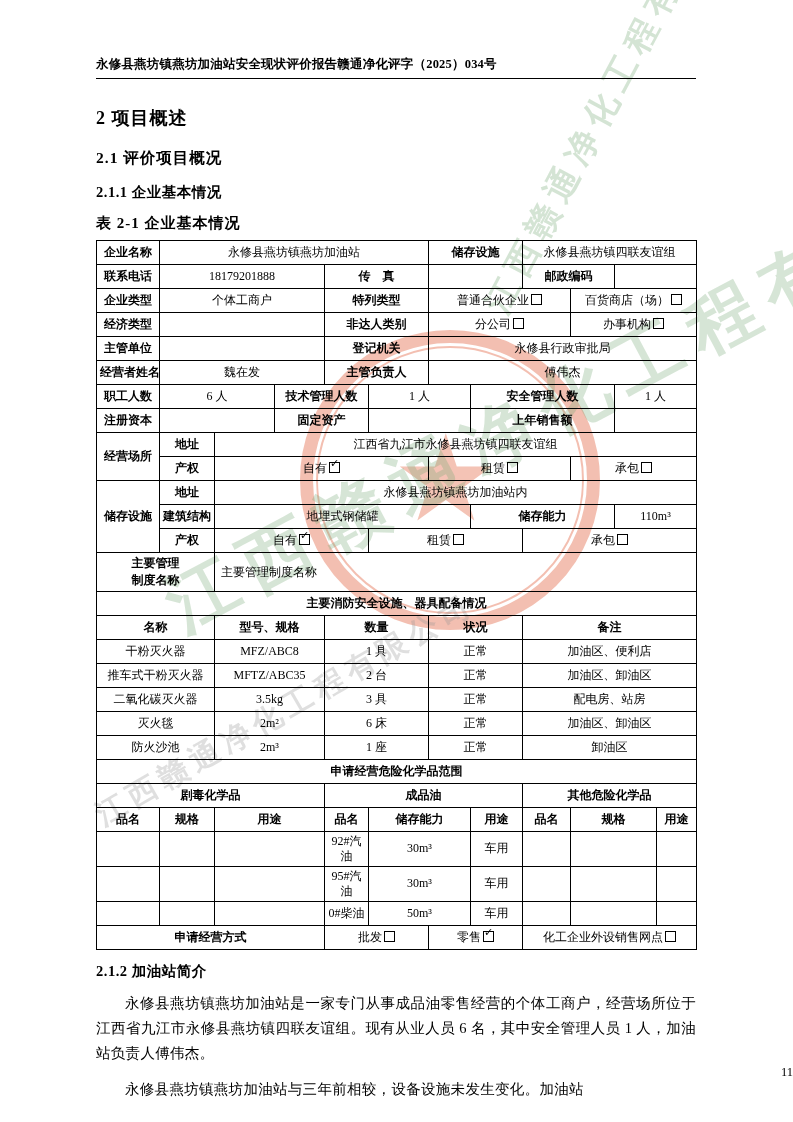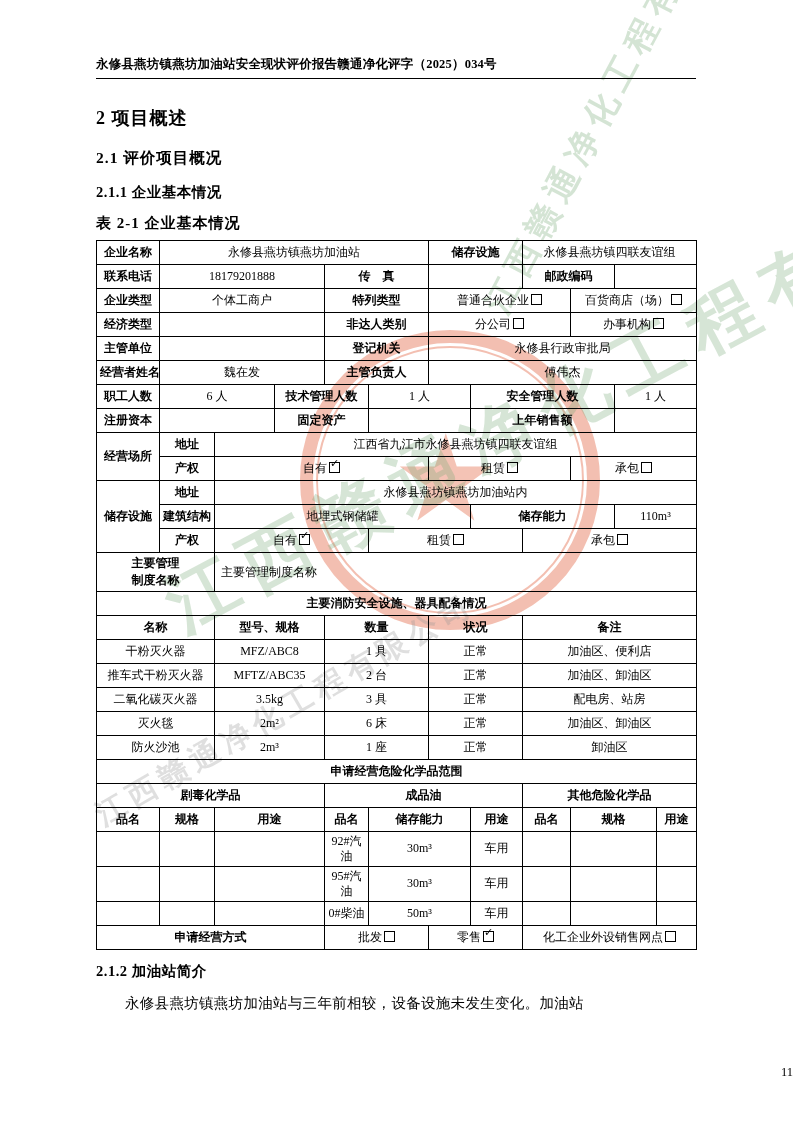--- a/index.html
+++ b/index.html
@@ -438,18 +438,19 @@
         <td class="lbl" colspan="4">申请经营方式</td>
         <td colspan="2"><span>批发</span><span class="chk"></span></td>
         <td colspan="2"><span>零售</span><span class="chk on"></span></td>
         <td colspan="4"><span>化工企业外设销售网点</span><span class="chk"></span></td>
       </tr>
     </tbody>
       </table>
 
     <h3 class="subsub" style="margin-top:12px">2.1.2 加油站简介</h3>
 
+    <p class="para">永修县燕坊镇燕坊加油站是一家专门从事成品油零售经营的个体工商户，经营场所位于江西省九江市永修县燕坊镇四联友谊组。现有从业人员 6 名，其中安全管理人员 1 人，加油站负责人傅伟杰。</p>
     <p class="para">永修县燕坊镇燕坊加油站与三年前相较，设备设施未发生变化。加油站</p>
 
   </div>
 
   <div class="pgnum">11</div>
 </div>
 
 </body></html>

